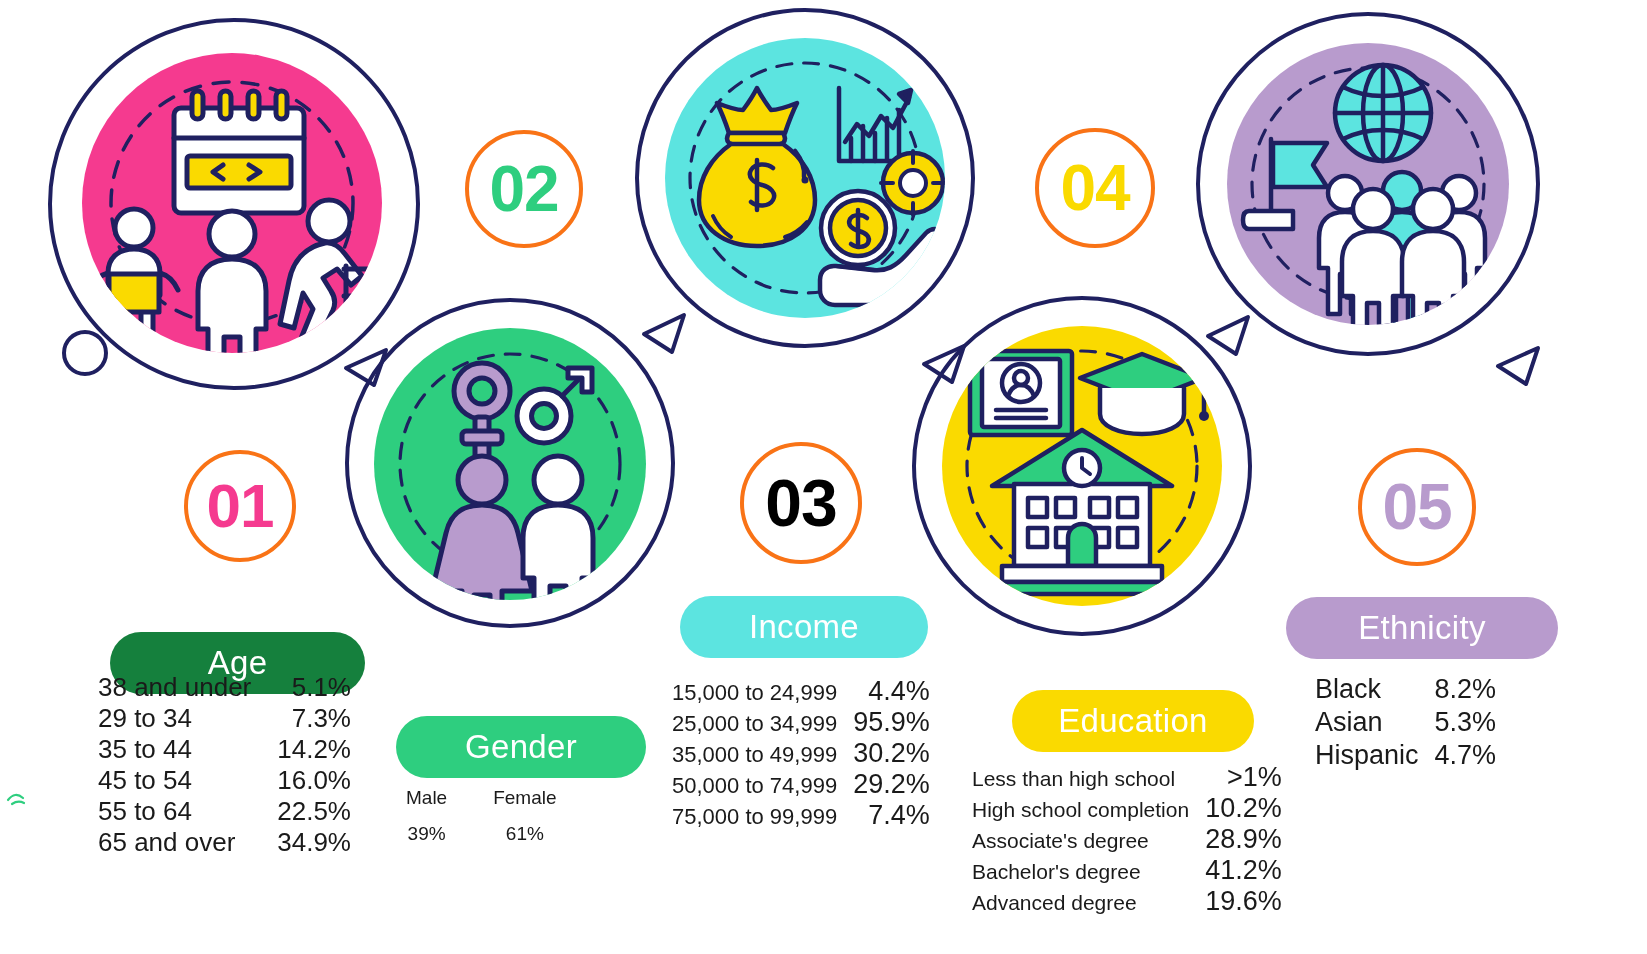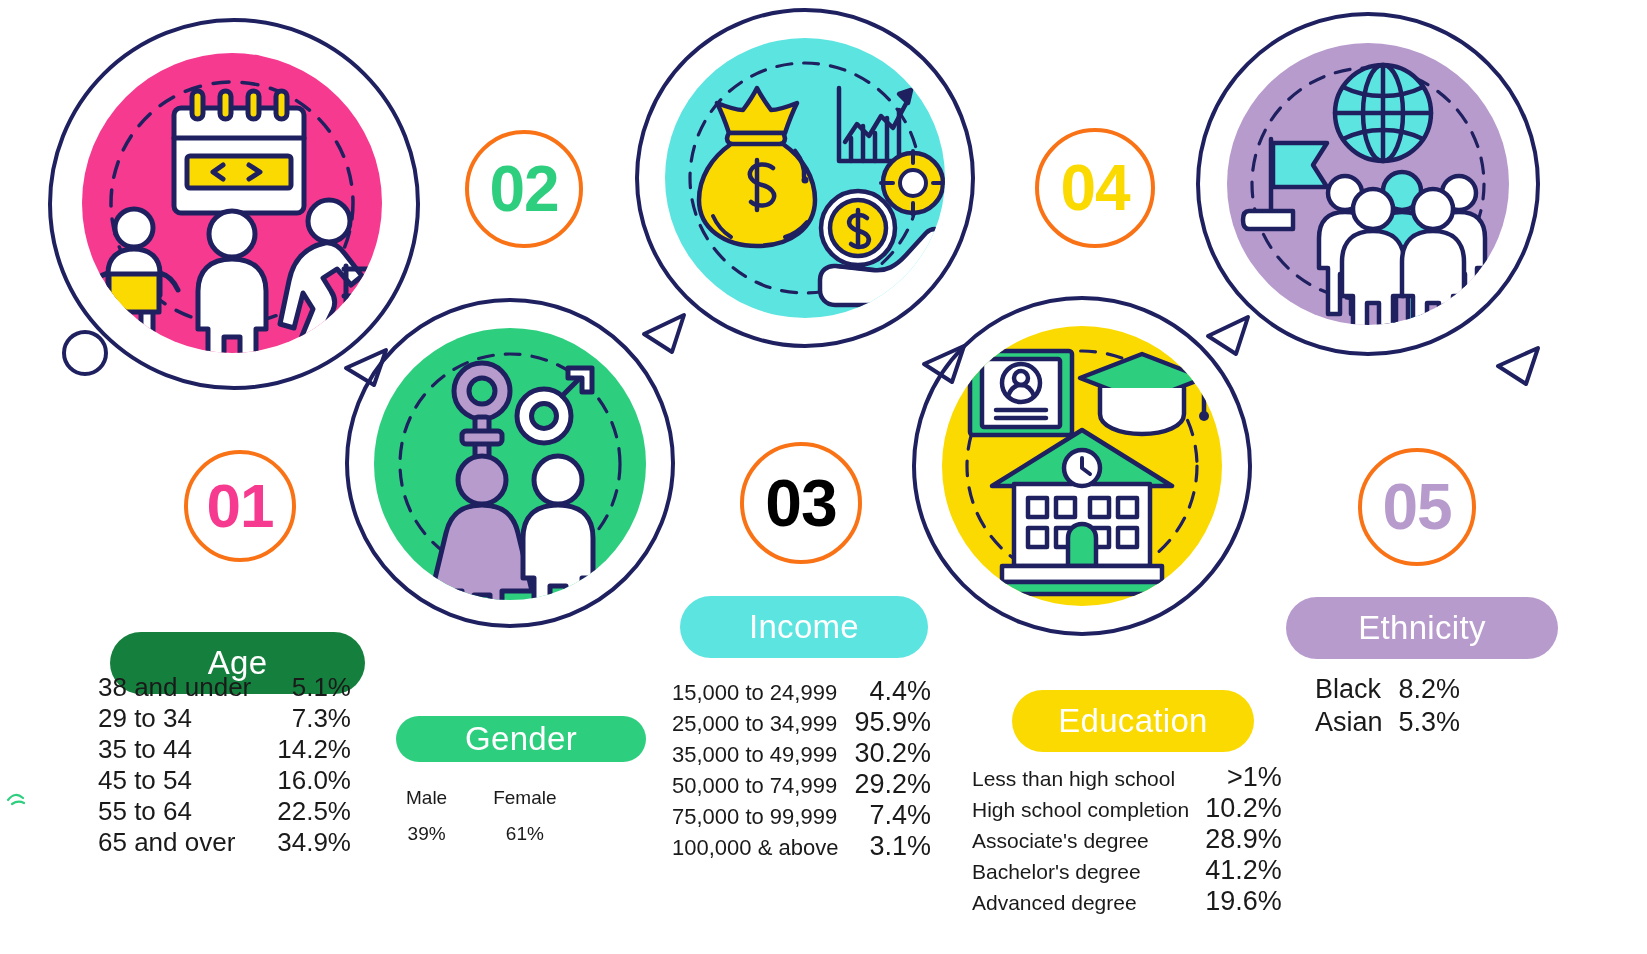--- a/index.html
+++ b/index.html
@@ -221,21 +221,21 @@
         <circle cx="184" cy="152" r="24" fill="#ffffff"></circle>
         <path d="M184 177 c-23 0 -35 12 -35 33 l0 40 11 0 0 62 16 0 0 -54 16 0 0 54 16 0 0 -62 11 0 0 -40 c0 -21 -12 -33 -35 -33z" fill="#ffffff"></path>
       </g>
     </svg>
   </div>
 
   <div class="num-badge" style="left:465px; top:130px; width:118px; height:118px;">
     <span style="font-size:64px; color:#2ece7f;">02</span>
   </div>
 
-  <div class="pill" style="left:396px; top:716px; width:250px; height:46px; background:#2ece7f;">
+  <div class="pill" style="left:396px; top:716px; width:250px; height:62px; background:#2ece7f;">
     <span>Gender</span>
   </div>
 
   <div class="dtable t-gender" style="left:406px; top:787px;">
     <table>
       <tbody>
         <tr>
           <td class="g1">Male</td>
           <td>Female</td>
         </tr>
@@ -326,24 +326,20 @@
           <td class="lbl">35,000 to 49,999</td>
           <td class="val">30.2%</td>
         </tr>
         <tr>
           <td class="lbl">50,000 to 74,999</td>
           <td class="val">29.2%</td>
         </tr>
         <tr>
           <td class="lbl">75,000 to 99,999</td>
           <td class="val">7.4%</td>
-        </tr>
-        <tr>
-          <td class="lbl">100,000 &amp; above</td>
-          <td class="val">3.1%</td>
         </tr>
       </tbody>
     </table>
   </div>
 
   <svg class="arrow" style="left:918px; top:328px;" width="60" height="60" viewBox="0 0 60 60">
     <path d="M6 36 L46 18 L34 54 Z" fill="#ffffff" stroke="#1f2060" stroke-width="4" stroke-linejoin="round"></path>
   </svg>
 
   <div class="ring" style="left:912px; top:296px; width:340px; height:340px;"></div>
@@ -481,20 +477,24 @@
     <table>
       <tbody>
         <tr>
           <td class="lbl">Black</td>
           <td class="val">8.2%</td>
         </tr>
         <tr>
           <td class="lbl">Asian</td>
           <td class="val">5.3%</td>
         </tr>
+        <tr>
+          <td class="lbl">Hispanic</td>
+          <td class="val">4.7%</td>
+        </tr>
       </tbody>
     </table>
   </div>
 
   <svg class="arrow" style="left:1492px; top:330px;" width="60" height="60" viewBox="0 0 60 60">
     <path d="M6 36 L46 18 L34 54 Z" fill="#ffffff" stroke="#1f2060" stroke-width="4" stroke-linejoin="round"></path>
   </svg>
 
   <svg class="abs" style="left:6px; top:786px;" width="26" height="20" viewBox="0 0 26 20">
     <path d="M2 14 q7 -9 15 -2 M6 18 q6 -4 12 -1" fill="none" stroke="#2ece7f" stroke-width="2.2" stroke-linecap="round"></path>

